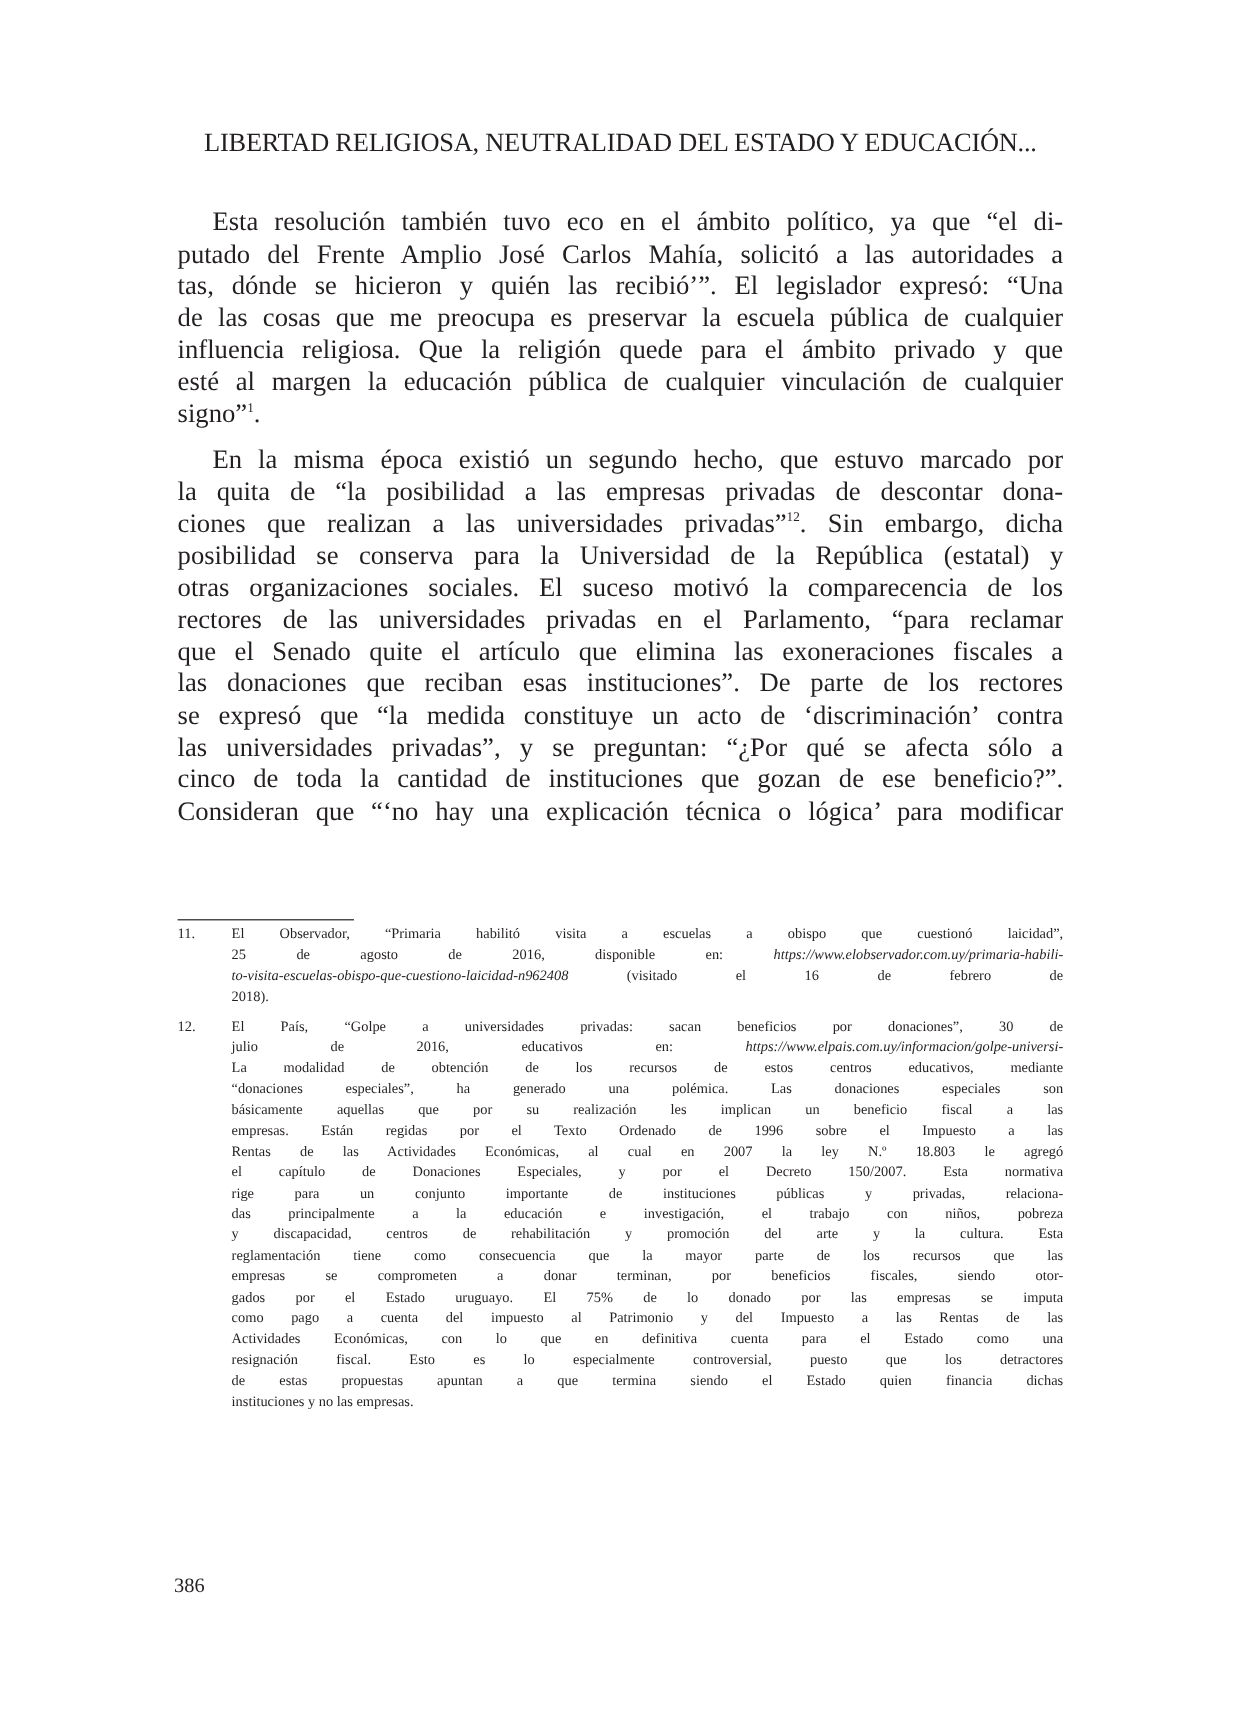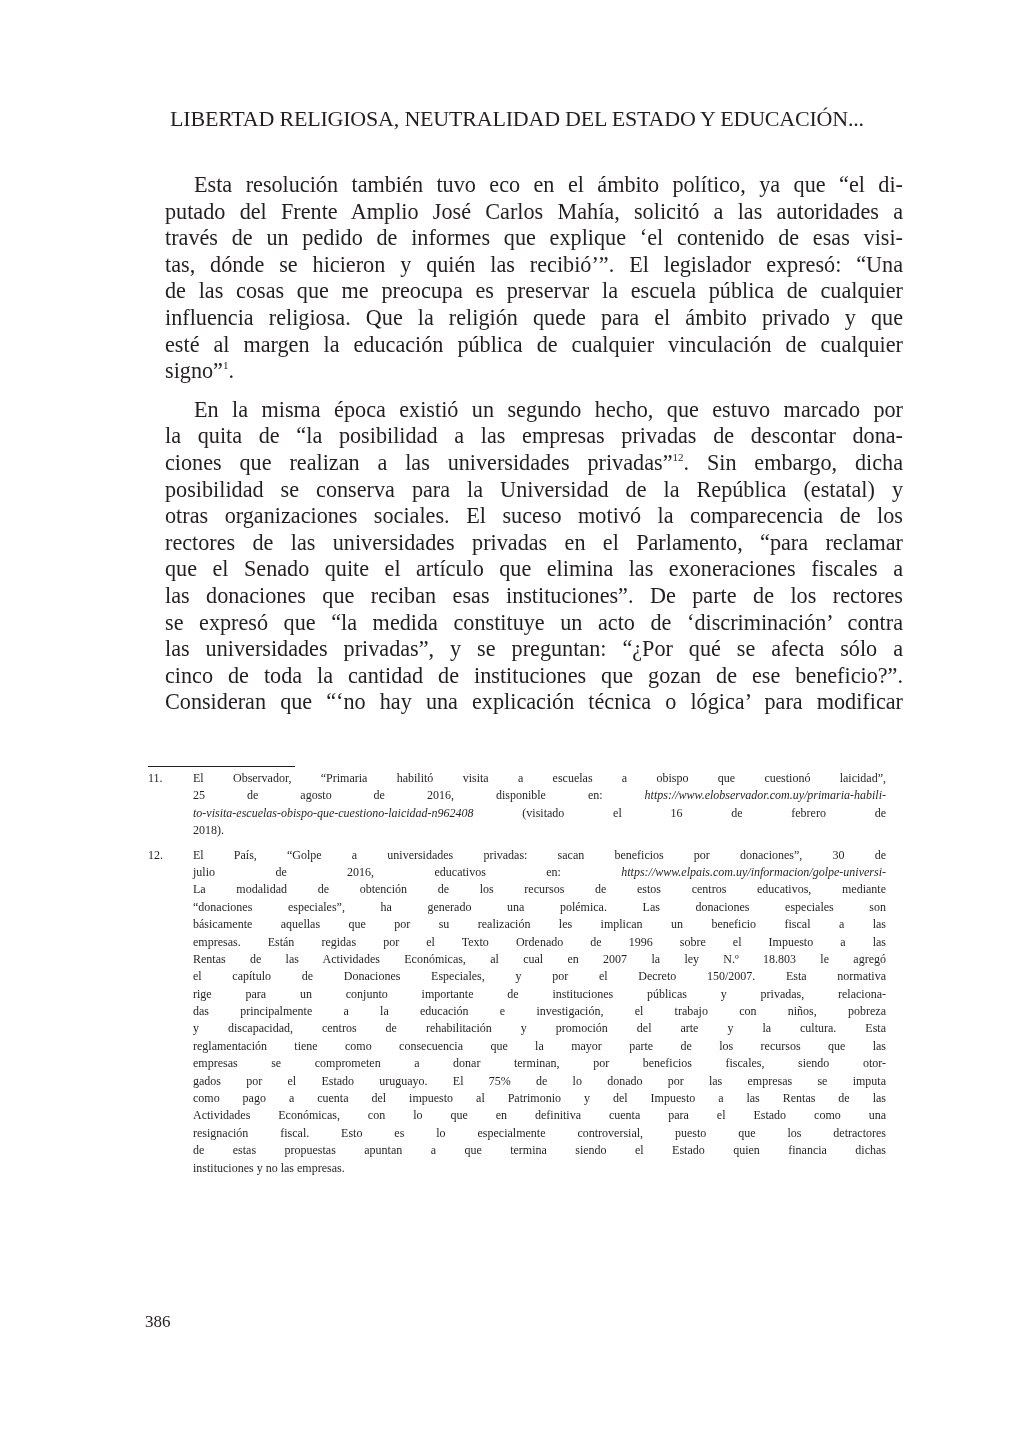--- a/index.html
+++ b/index.html
@@ -1,18 +1,18 @@
 <!DOCTYPE html>
 <html><head>
 <meta charset="utf-8">
 <style>
   html, body { margin: 0; padding: 0; background: #ffffff; }
   body { width: 1034px; height: 1447px; position: relative; overflow: hidden; color: #231f20; font-family: "Liberation Serif", "DejaVu Serif", serif; }
   .running-head { position: absolute; top: 106px; left: 148px; width: 738px; text-align: center; font-size: 22px; letter-spacing: -0.2px; }
-  .body-text { position: absolute; top: 172px; left: 165px; width: 738px; font-size: 22.2px; line-height: 26.6px; }
+  .body-text { position: absolute; top: 172px; left: 148px; width: 738px; font-size: 22.2px; line-height: 26.6px; }
   .line { display: block; text-align: justify; text-align-last: justify; white-space: nowrap; height: 26.6px; overflow: visible; }
   .line.last { text-align-last: left; }
   .line.indent { padding-left: 29px; }
   .para + .para { margin-top: 12px; }
   sup { font-size: 11px; vertical-align: 9px; line-height: 0; }
   .fn-rule { position: absolute; top: 766px; left: 148px; width: 147px; height: 1px; background: #231f20; }
   .footnotes { position: absolute; top: 770px; left: 148px; width: 738px; font-size: 12px; line-height: 17.4px; }
   .fn { position: relative; padding-left: 45px; }
   .fn + .fn { margin-top: 7px; }
   .fn-num { position: absolute; left: 0; top: 0; }
@@ -23,21 +23,20 @@
 </style>
 </head>
 <body>
 
 <div class="running-head">LIBERTAD RELIGIOSA, NEUTRALIDAD DEL ESTADO Y EDUCACIÓN...</div>
 
 <div class="body-text">
   <div class="para">
     <span class="line indent">Esta resolución también tuvo eco en el ámbito político, ya que “el di-</span>
     <span class="line">putado del Frente Amplio José Carlos Mahía, solicitó a las autoridades a</span>
-    <span class="line">través de un pedido de informes que explique ‘el contenido de esas visi-</span>
     <span class="line">tas, dónde se hicieron y quién las recibió’”. El legislador expresó: “Una</span>
     <span class="line">de las cosas que me preocupa es preservar la escuela pública de cualquier</span>
     <span class="line">influencia religiosa. Que la religión quede para el ámbito privado y que</span>
     <span class="line">esté al margen la educación pública de cualquier vinculación de cualquier</span>
     <span class="line last"><span>signo”</span><sup>1</sup><span>.</span></span>
   </div>
   <div class="para">
     <span class="line indent">En la misma época existió un segundo hecho, que estuvo marcado por</span>
     <span class="line">la quita de “la posibilidad a las empresas privadas de descontar dona-</span>
     <span class="line"><span>ciones que realizan a las universidades privadas”</span><sup>12</sup><span>. Sin embargo, dicha</span></span>

